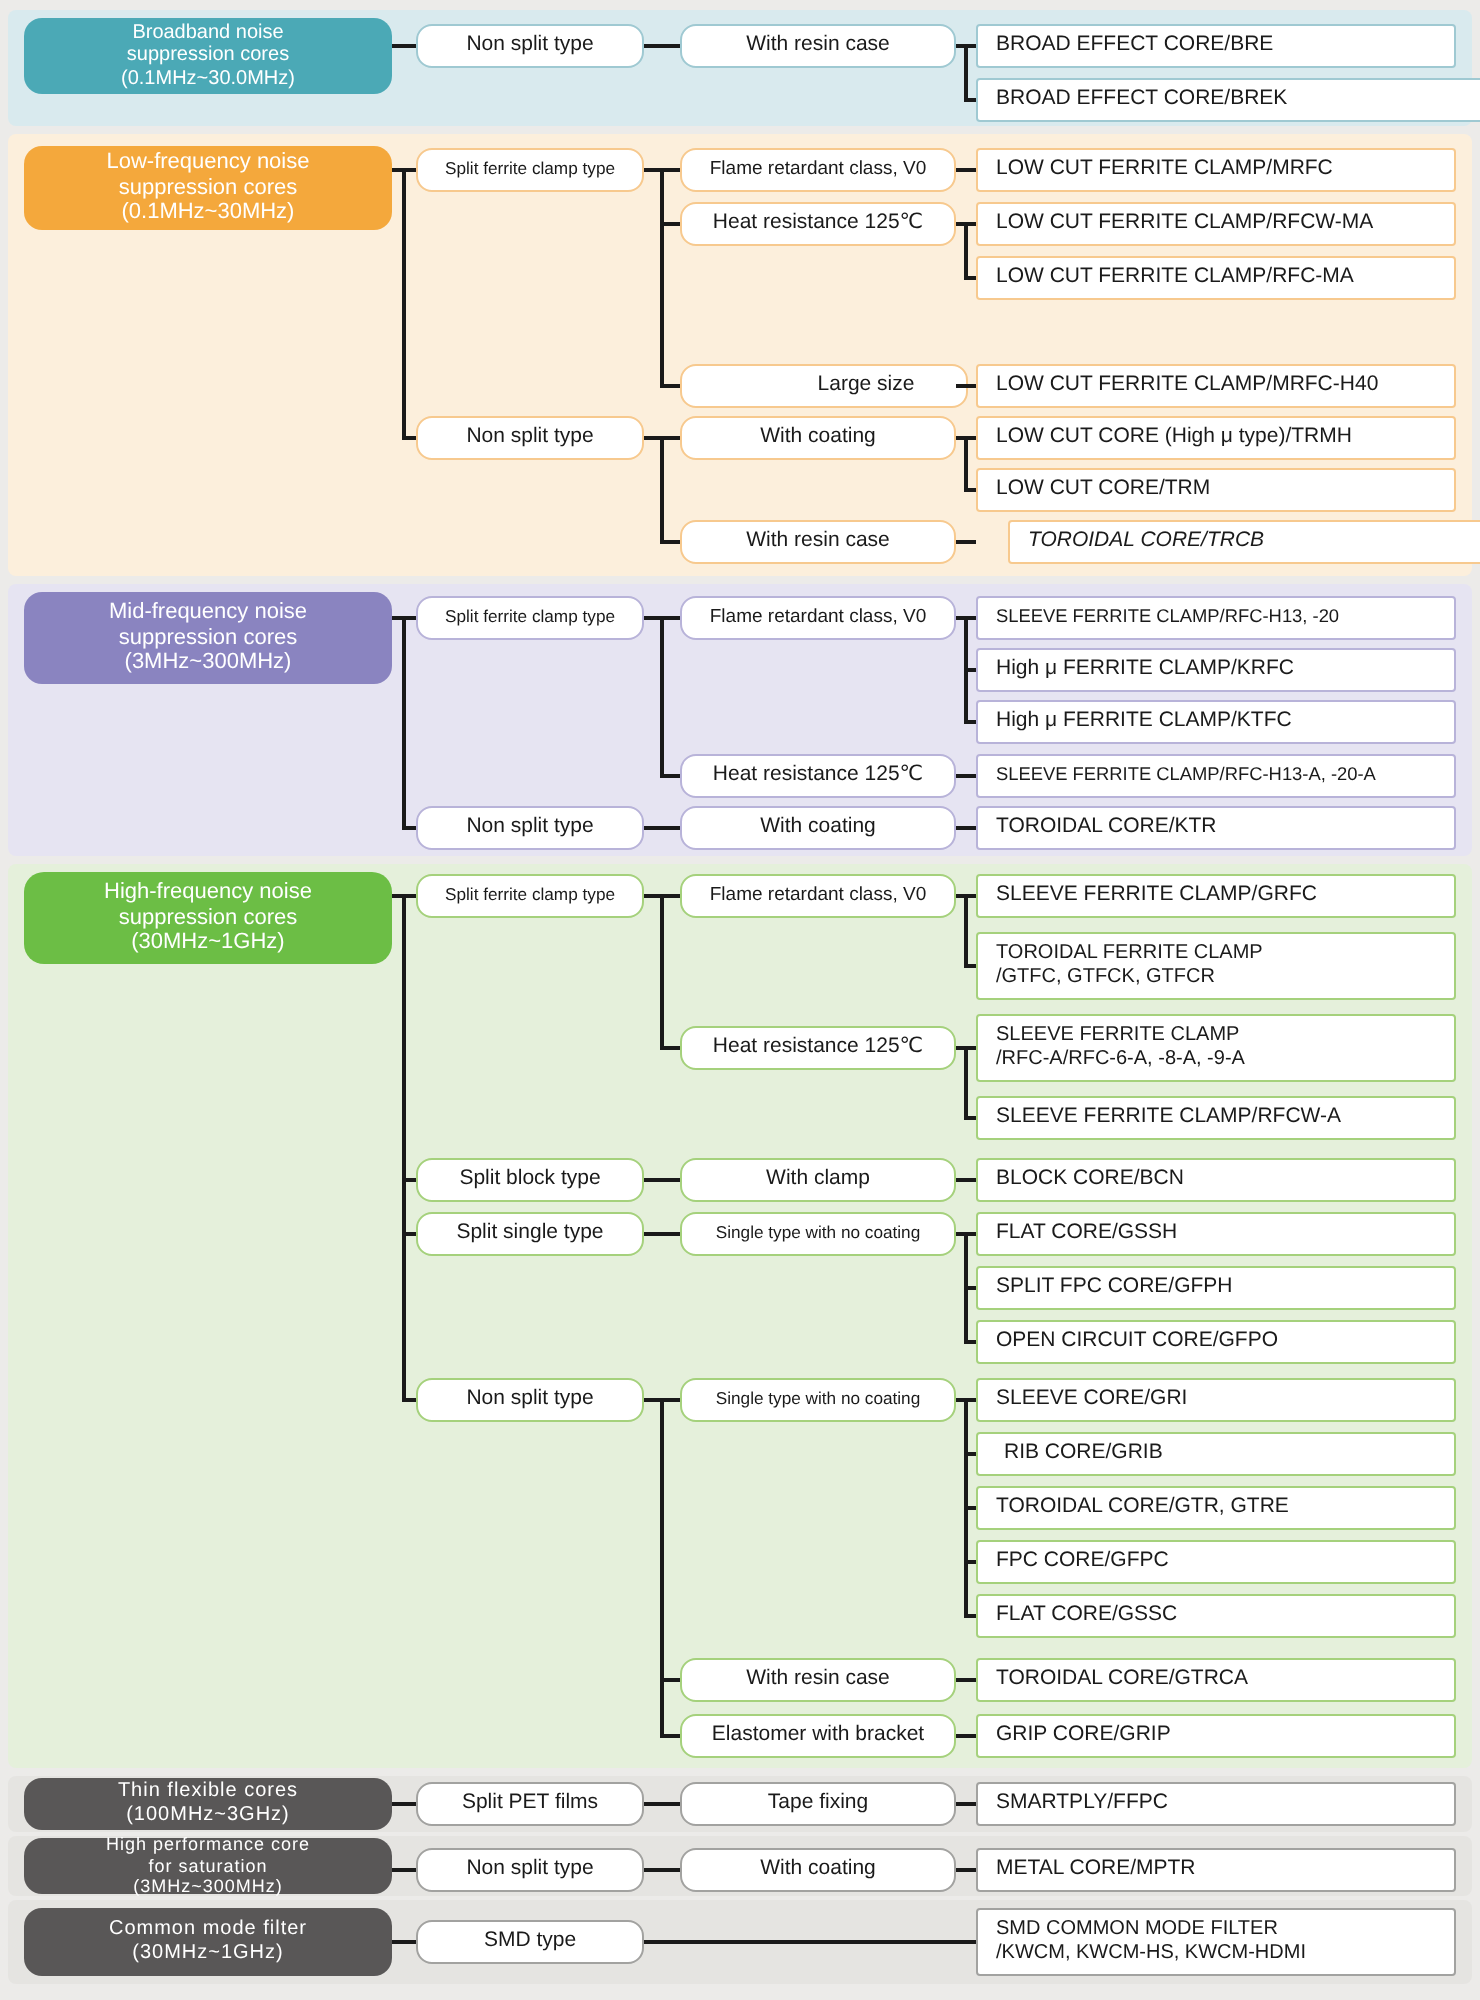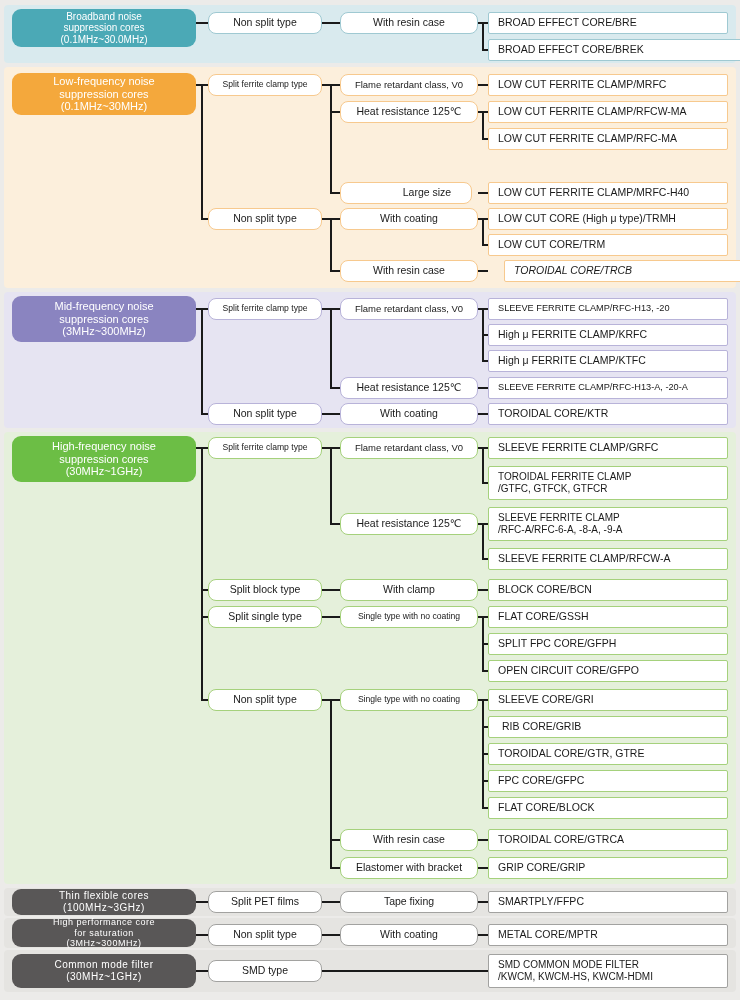--- a/index.html
+++ b/index.html
@@ -97,21 +97,21 @@
     <div class="line" style="left: 331px; top: 192px; width: 9px; height: 2px; background: rgb(26, 26, 26);"></div>
     <div class="tf" style="left: 340px; top: 74px; width: 138px; height: 22px; border: 1.5px solid rgb(247, 201, 142); font-size: 9.5px;">Flame retardant class, V0</div>
     <div class="line" style="left: 478px; top: 84px; width: 10px; height: 2px; background: rgb(26, 26, 26);"></div>
     <div class="prod" style="left: 488px; top: 74px; width: 240px; height: 22px; border: 1px solid rgb(247, 201, 142); font-size: 10.5px;">LOW CUT FERRITE CLAMP/MRFC</div>
     <div class="tf" style="left: 340px; top: 101px; width: 138px; height: 22px; border: 1.5px solid rgb(247, 201, 142); font-size: 10.5px;">Heat resistance 125℃</div>
     <div class="line" style="left: 478px; top: 111px; width: 10px; height: 2px; background: rgb(26, 26, 26);"></div>
     <div class="line" style="left: 482px; top: 111px; width: 2px; height: 29px; background: rgb(26, 26, 26);"></div>
     <div class="line" style="left: 483px; top: 138px; width: 5px; height: 2px; background: rgb(26, 26, 26);"></div>
     <div class="prod" style="left: 488px; top: 101px; width: 240px; height: 22px; border: 1px solid rgb(247, 201, 142); font-size: 10.5px;">LOW CUT FERRITE CLAMP/RFCW-MA</div>
     <div class="prod" style="left: 488px; top: 128px; width: 240px; height: 22px; border: 1px solid rgb(247, 201, 142); font-size: 10.5px;">LOW CUT FERRITE CLAMP/RFC-MA</div>
-    <div class="tf" style="left: 340px; top: 182px; width: 132px; height: 22px; border: 1.5px solid rgb(247, 201, 142); font-size: 10.5px; padding-left: 44px;">Large size</div>
+    <div class="tf" style="left: 340px; top: 182px; width: 144px; height: 22px; border: 1.5px solid rgb(247, 201, 142); font-size: 10.5px; padding-left: 44px;">Large size</div>
     <div class="line" style="left: 478px; top: 192px; width: 10px; height: 2px; background: rgb(26, 26, 26);"></div>
     <div class="prod" style="left: 488px; top: 182px; width: 240px; height: 22px; border: 1px solid rgb(247, 201, 142); font-size: 10.5px;">LOW CUT FERRITE CLAMP/MRFC-H40</div>
     <div class="tf" style="left: 208px; top: 208px; width: 114px; height: 22px; border: 1.5px solid rgb(247, 201, 142); font-size: 10.5px;">Non split type</div>
     <div class="line" style="left: 322px; top: 218px; width: 18px; height: 2px; background: rgb(26, 26, 26);"></div>
     <div class="line" style="left: 330px; top: 218px; width: 2px; height: 54px; background: rgb(26, 26, 26);"></div>
     <div class="line" style="left: 331px; top: 270px; width: 9px; height: 2px; background: rgb(26, 26, 26);"></div>
     <div class="tf" style="left: 340px; top: 208px; width: 138px; height: 22px; border: 1.5px solid rgb(247, 201, 142); font-size: 10.5px;">With coating</div>
     <div class="line" style="left: 478px; top: 218px; width: 10px; height: 2px; background: rgb(26, 26, 26);"></div>
     <div class="line" style="left: 482px; top: 218px; width: 2px; height: 28px; background: rgb(26, 26, 26);"></div>
     <div class="line" style="left: 483px; top: 244px; width: 5px; height: 2px; background: rgb(26, 26, 26);"></div>
@@ -139,21 +139,21 @@
     <div class="prod" style="left: 488px; top: 324px; width: 240px; height: 22px; border: 1px solid rgb(184, 179, 217); font-size: 10.5px;">High μ FERRITE CLAMP/KRFC</div>
     <div class="prod" style="left: 488px; top: 350px; width: 240px; height: 22px; border: 1px solid rgb(184, 179, 217); font-size: 10.5px;">High μ FERRITE CLAMP/KTFC</div>
     <div class="tf" style="left: 340px; top: 377px; width: 138px; height: 22px; border: 1.5px solid rgb(184, 179, 217); font-size: 10.5px;">Heat resistance 125℃</div>
     <div class="line" style="left: 478px; top: 387px; width: 10px; height: 2px; background: rgb(26, 26, 26);"></div>
     <div class="prod" style="left: 488px; top: 377px; width: 240px; height: 22px; border: 1px solid rgb(184, 179, 217); font-size: 9.2px;">SLEEVE FERRITE CLAMP/RFC-H13-A, -20-A</div>
     <div class="tf" style="left: 208px; top: 403px; width: 114px; height: 22px; border: 1.5px solid rgb(184, 179, 217); font-size: 10.5px;">Non split type</div>
     <div class="line" style="left: 322px; top: 413px; width: 18px; height: 2px; background: rgb(26, 26, 26);"></div>
     <div class="tf" style="left: 340px; top: 403px; width: 138px; height: 22px; border: 1.5px solid rgb(184, 179, 217); font-size: 10.5px;">With coating</div>
     <div class="line" style="left: 478px; top: 413px; width: 10px; height: 2px; background: rgb(26, 26, 26);"></div>
     <div class="prod" style="left: 488px; top: 403px; width: 240px; height: 22px; border: 1px solid rgb(184, 179, 217); font-size: 10.5px;">TOROIDAL CORE/KTR</div>
-    <div class="hdr" style="left: 12px; top: 436px; width: 184px; height: 46px; background: rgb(108, 190, 69); font-size: 11px; letter-spacing: 0px;">High-frequency noise
+    <div class="hdr" style="left: 12px; top: 436px; width: 184px; height: 46px; background: rgb(108, 190, 69); font-size: 11px; letter-spacing: 0px; border-radius: 10px;">High-frequency noise
 suppression cores
 (30MHz~1GHz)</div>
     <div class="line" style="left: 196px; top: 447px; width: 12px; height: 2px; background: rgb(26, 26, 26);"></div>
     <div class="line" style="left: 201px; top: 447px; width: 2px; height: 254px; background: rgb(26, 26, 26);"></div>
     <div class="line" style="left: 202px; top: 589px; width: 6px; height: 2px; background: rgb(26, 26, 26);"></div>
     <div class="line" style="left: 202px; top: 616px; width: 6px; height: 2px; background: rgb(26, 26, 26);"></div>
     <div class="line" style="left: 202px; top: 699px; width: 6px; height: 2px; background: rgb(26, 26, 26);"></div>
     <div class="tf" style="left: 208px; top: 437px; width: 114px; height: 22px; border: 1.5px solid rgb(165, 209, 124); font-size: 8.6px;">Split ferrite clamp type</div>
     <div class="line" style="left: 322px; top: 447px; width: 18px; height: 2px; background: rgb(26, 26, 26);"></div>
     <div class="line" style="left: 330px; top: 447px; width: 2px; height: 78px; background: rgb(26, 26, 26);"></div>
@@ -196,21 +196,21 @@
     <div class="line" style="left: 478px; top: 699px; width: 10px; height: 2px; background: rgb(26, 26, 26);"></div>
     <div class="line" style="left: 482px; top: 699px; width: 2px; height: 110px; background: rgb(26, 26, 26);"></div>
     <div class="line" style="left: 483px; top: 726px; width: 5px; height: 2px; background: rgb(26, 26, 26);"></div>
     <div class="line" style="left: 483px; top: 753px; width: 5px; height: 2px; background: rgb(26, 26, 26);"></div>
     <div class="line" style="left: 483px; top: 780px; width: 5px; height: 2px; background: rgb(26, 26, 26);"></div>
     <div class="line" style="left: 483px; top: 807px; width: 5px; height: 2px; background: rgb(26, 26, 26);"></div>
     <div class="prod" style="left: 488px; top: 689px; width: 240px; height: 22px; border: 1px solid rgb(165, 209, 124); font-size: 10.5px;">SLEEVE CORE/GRI</div>
     <div class="prod" style="left: 488px; top: 716px; width: 240px; height: 22px; border: 1px solid rgb(165, 209, 124); font-size: 10.5px; padding-left: 13px;">RIB CORE/GRIB</div>
     <div class="prod" style="left: 488px; top: 743px; width: 240px; height: 22px; border: 1px solid rgb(165, 209, 124); font-size: 10.5px;">TOROIDAL CORE/GTR, GTRE</div>
     <div class="prod" style="left: 488px; top: 770px; width: 240px; height: 22px; border: 1px solid rgb(165, 209, 124); font-size: 10.5px;">FPC CORE/GFPC</div>
-    <div class="prod" style="left: 488px; top: 797px; width: 240px; height: 22px; border: 1px solid rgb(165, 209, 124); font-size: 10.5px;">FLAT CORE/BLOCK</div>
+    <div class="prod" style="left: 488px; top: 797px; width: 240px; height: 22px; border: 1px solid rgb(165, 209, 124); font-size: 10.5px;">FLAT CORE/GSSC</div>
     <div class="tf" style="left: 340px; top: 829px; width: 138px; height: 22px; border: 1.5px solid rgb(165, 209, 124); font-size: 10.5px;">With resin case</div>
     <div class="line" style="left: 478px; top: 839px; width: 10px; height: 2px; background: rgb(26, 26, 26);"></div>
     <div class="prod" style="left: 488px; top: 829px; width: 240px; height: 22px; border: 1px solid rgb(165, 209, 124); font-size: 10.5px;">TOROIDAL CORE/GTRCA</div>
     <div class="tf" style="left: 340px; top: 857px; width: 138px; height: 22px; border: 1.5px solid rgb(165, 209, 124); font-size: 10.5px;">Elastomer with bracket</div>
     <div class="line" style="left: 478px; top: 867px; width: 10px; height: 2px; background: rgb(26, 26, 26);"></div>
     <div class="prod" style="left: 488px; top: 857px; width: 240px; height: 22px; border: 1px solid rgb(165, 209, 124); font-size: 10.5px;">GRIP CORE/GRIP</div>
     <div class="hdr" style="left: 12px; top: 889px; width: 184px; height: 26px; background: rgb(89, 87, 87); font-size: 10px; letter-spacing: 0.5px;">Thin flexible cores
 (100MHz~3GHz)</div>
     <div class="line" style="left: 196px; top: 901px; width: 12px; height: 2px; background: rgb(26, 26, 26);"></div>
     <div class="tf" style="left: 208px; top: 891px; width: 114px; height: 22px; border: 1.5px solid rgb(162, 162, 160); font-size: 10.5px;">Split PET films</div>

